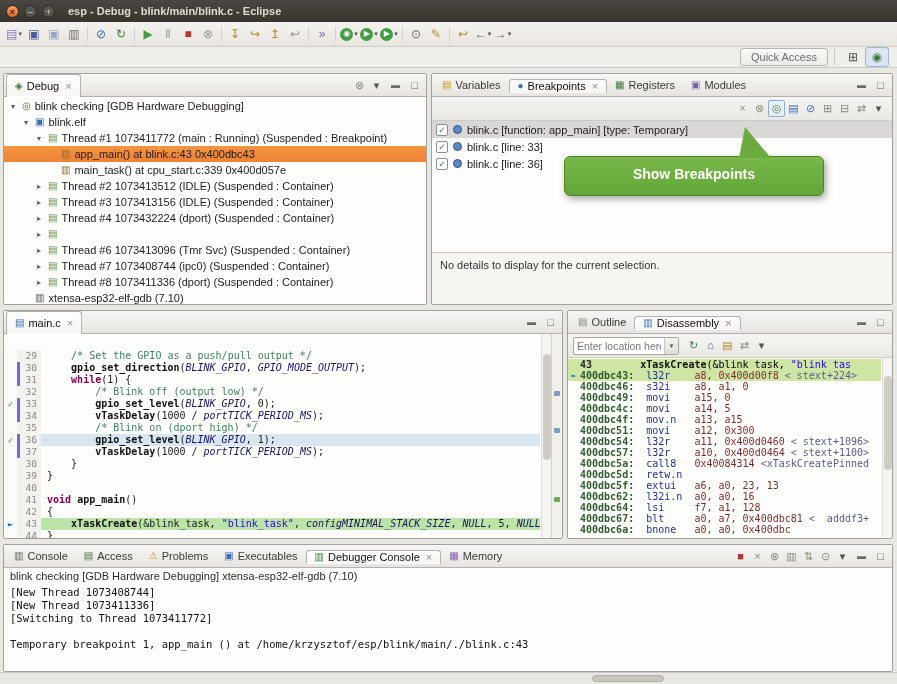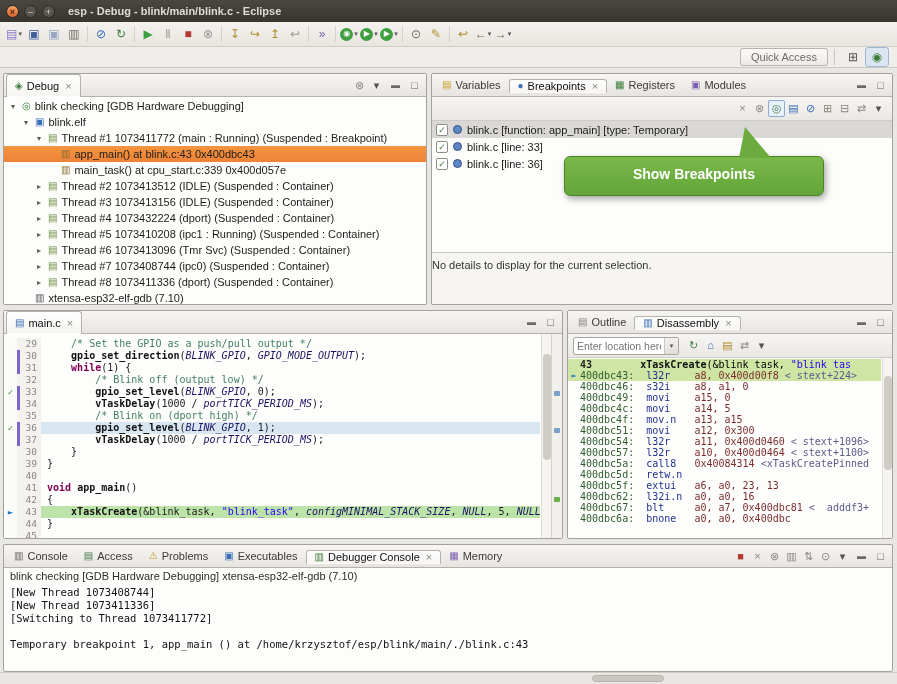--- a/index.html
+++ b/index.html
@@ -54,27 +54,27 @@
   .exp { width:10px; font-size:8px; color:#5c5a56; text-align:center; flex:none; }
   .nicon { font-size:10px; flex:none; line-height:1; }
 
   
   .panel-toolbar { height:24px; min-height:24px; background:linear-gradient(#f6f5f3,#eae8e4); border-bottom:1px solid #cfccc7; display:flex; align-items:center; padding:0 5px; gap:2px; }
   .panel-toolbar.right { justify-content:flex-end; }
   .bprow { height:17px; display:flex; align-items:center; gap:5px; padding-left:4px; font-size:11px; color:#1d1c1a; }
   .bprow.selected { background:#d9d8d6; }
   .cb { width:12px; height:12px; border:1px solid #8f8d88; background:#fff; font-size:9px; line-height:10px; color:#3a7d3a; text-align:center; border-radius:2px; flex:none; }
   .bpdot { width:9px; height:9px; border-radius:50%; background:#5d87c6; border:1px solid #33527f; flex:none; }
-  .bp-details { margin-top:auto; border-top:1px solid #c6c3be; background:#f6f5f2; font-size:11px; color:#333; padding:6px 0; height:52px; }
+  .bp-details { margin-top:auto; border-top:1px solid #c6c3be; background:#f6f5f2; font-size:11px; color:#333; padding:6px 8px; height:52px; }
   .callout { position:absolute; left:132px; top:82px; width:260px; padding:7px 8px 9px; background:linear-gradient(#79b84a,var(--tooltip-green,#60a335)); border:1px solid #4b8426; border-radius:6px; color:#fff; font-size:14px; font-weight:bold; text-align:center; box-shadow:2px 3px 7px rgba(0,0,0,.35); z-index:5; line-height:1.55; }
   .callout::before { content:""; position:absolute; top:-30px; right:52px; width:0; height:0; border-left:6px solid transparent; border-right:26px solid transparent; border-bottom:31px solid #6cab3e; }
 
   
   .editor { flex:1; position:relative; background:#fdfdfc; font-family:"DejaVu Sans Mono",monospace; font-size:10px; overflow:hidden; }
-  .ecode { position:absolute; left:0; top:4px; right:22px; }
+  .ecode { position:absolute; left:0; top:16px; right:22px; }
   .erow { display:flex; height:12px; line-height:12px; white-space:pre; }
   .gut { width:13px; flex:none; background:#fbfbfa; text-align:center; }
   .mk { font-size:9px; line-height:12px; }
   .mkbp { color:#2f8f2f; font-weight:bold; }
   .mkcur { color:#1f7ac2; }
   .lnum { width:24px; flex:none; color:#8a8884; text-align:right; padding-right:4px; background:#f3f2ef; border-left:3px solid transparent; font-size:9.5px; }
   .erow.diff .lnum { border-left-color:#7b68c8; }
   .codeln { flex:1; padding-left:6px; color:#1a1a1a; overflow:hidden; }
   .erow.hl-cur .codeln { background:var(--exec-green,#bce3a8); }
   .erow.hl-sel .codeln { background:var(--sel-blue,#d8e6f2); }
@@ -88,21 +88,21 @@
   
   .combo { display:flex; align-items:center; border:1px solid #a9a6a0; background:#fff; height:18px; border-radius:2px; margin-right:4px; }
   .combo input { border:none; outline:none; width:90px; font:10.5px "Liberation Sans",sans-serif; padding:0 3px; color:#333; background:transparent; }
   .cdd { width:14px; height:100%; display:flex; align-items:center; justify-content:center; font-size:7px; color:#555; background:linear-gradient(#f2f1ee,#e2dfda); border-left:1px solid #c9c6c0; }
   .dview { flex:1; position:relative; font-family:"DejaVu Sans Mono",monospace; font-size:10px; overflow:hidden; background:#fdfdfc; }
   .dlist { position:absolute; left:0; top:1px; right:11px; }
   .drow { display:flex; height:11px; line-height:11px; white-space:pre; }
   .drow.dhl { background:var(--disasm-hl,#cfe5a3); }
   .dmark { width:12px; flex:none; text-align:center; font-size:8px; color:#1f7ac2; }
   .dcode { flex:1; overflow:hidden; }
-  .addr { color:#2f5d2f; } .mn { color:#20318f; } .op { color:#7b2d2d; } .sym { color:#5b5b8a; }
+  .addr { color:#2f5d2f;font-weight:bold; } .mn { color:#20318f; } .op { color:#7b2d2d; } .sym { color:#5b5b8a; }
 
   
   .console-label { height:16px; font-size:11px; color:#2e2d2b; padding:2px 6px; background:#fdfdfc; white-space:nowrap; }
   .console-out { flex:1; background:#fdfdfc; font-family:"DejaVu Sans Mono",monospace; font-size:10.5px; color:#111; padding:2px 6px; overflow:hidden; }
   .cline { min-height:13px; line-height:13px; white-space:pre; }
 
   
   .statusbar { position:absolute; left:0; right:0; bottom:0; height:12px; background:#e9e7e3; border-top:1px solid #cfccc7; }
   .hthumb { position:absolute; left:592px; top:2px; width:72px; height:7px; background:#cac7c1; border:1px solid #b3b0aa; border-radius:4px; }
 </style>
@@ -317,21 +317,20 @@
           <span>Thread #3 1073413156 (IDLE) (Suspended : Container)</span>
         </div>
         <div class="trow" style="padding-left: 30px;">
           <span class="exp">▸</span>
           <span class="nicon" style="color: rgb(106, 143, 63);">▤</span>
           <span>Thread #4 1073432224 (dport) (Suspended : Container)</span>
         </div>
         <div class="trow" style="padding-left: 30px;">
           <span class="exp">▸</span>
           <span class="nicon" style="color: rgb(106, 143, 63);">▤</span>
-          <span>Thread #5 1073410208 (ipc1 : Running) (Suspended : Container)</span>
         </div>
         <div class="trow" style="padding-left: 30px;">
           <span class="exp">▸</span>
           <span class="nicon" style="color: rgb(106, 143, 63);">▤</span>
           <span>Thread #6 1073413096 (Tmr Svc) (Suspended : Container)</span>
         </div>
         <div class="trow" style="padding-left: 30px;">
           <span class="exp">▸</span>
           <span class="nicon" style="color: rgb(106, 143, 63);">▤</span>
           <span>Thread #7 1073408744 (ipc0) (Suspended : Container)</span>
@@ -641,20 +640,24 @@
           <div class="drow">
             <span class="dmark"></span>
             <span class="dcode"><span class="addr">400dbc5f:</span><span>  </span><span class="mn">extui</span><span>   </span><span class="op">a6, a0, 23, 13</span></span>
           </div>
           <div class="drow">
             <span class="dmark"></span>
             <span class="dcode"><span class="addr">400dbc62:</span><span>  </span><span class="mn">l32i.n</span><span>  </span><span class="op">a0, a0, 16</span></span>
           </div>
           <div class="drow">
             <span class="dmark"></span>
+            <span class="dcode"><span class="addr">400dbc64:</span><span>  </span><span class="mn">lsi</span><span>     </span><span class="op">f7, a1, 128</span></span>
+          </div>
+          <div class="drow">
+            <span class="dmark"></span>
             <span class="dcode"><span class="addr">400dbc67:</span><span>  </span><span class="mn">blt</span><span>     </span><span class="op">a0, a7, 0x400dbc81 </span><span class="sym">&lt;__adddf3+</span></span>
           </div>
           <div class="drow">
             <span class="dmark"></span>
             <span class="dcode"><span class="addr">400dbc6a:</span><span>  </span><span class="mn">bnone</span><span>   </span><span class="op">a0, a0, 0x400dbc</span></span>
           </div>
         </div>
       <div class="vsb" style="right:0">
           <span class="vthumb"></span>
         </div>

